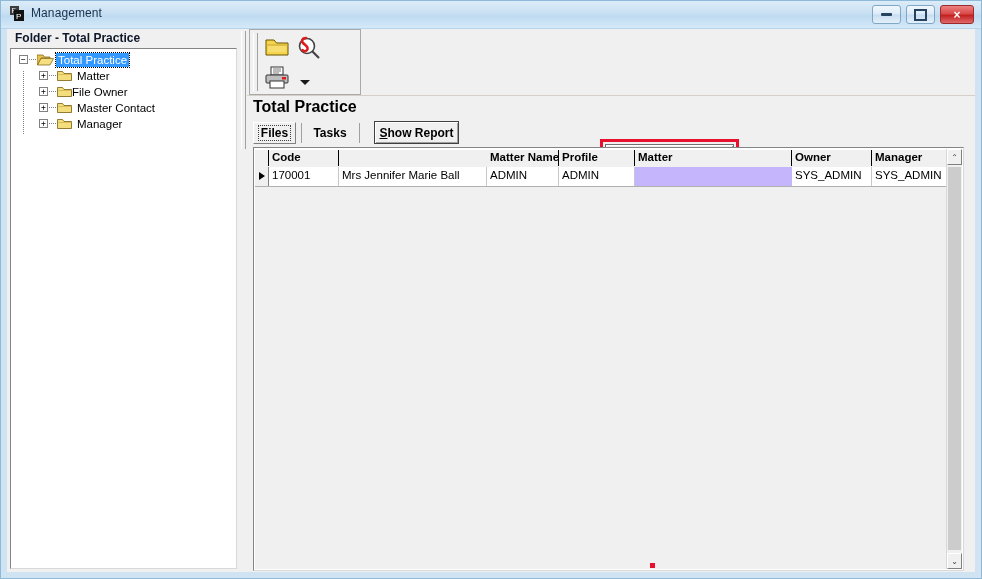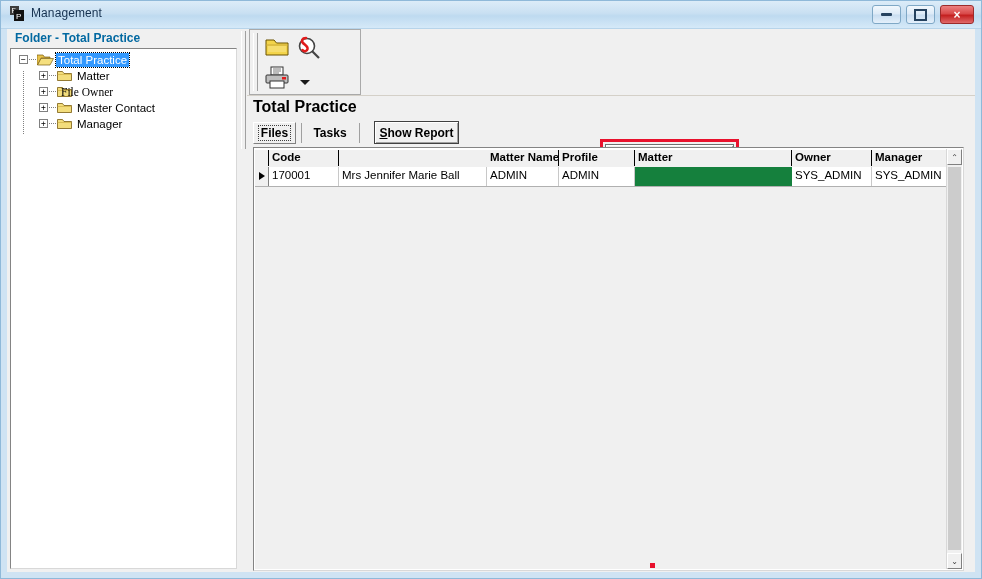--- a/index.html
+++ b/index.html
@@ -67,21 +67,21 @@
 
   
   #left-panel {
     position: absolute; left: 0px; top: 0px;
     width: 230px; height: 543px;
     background: #f0f0f0;
   }
   #tree-header {
     position: absolute; left: 2px; top: 0px;
     width: 228px; height: 18px;
-    font-size: 12px; font-weight: bold; color: #0369a1;
+    font-size: 12px; font-weight: bold; color: #0f172a;
     padding: 2px 0 0 6px; box-sizing: border-box;
     white-space: nowrap;
   }
   #tree-box {
     position: absolute; left: 3px; top: 19px;
     width: 227px; height: 521px;
     box-sizing: border-box;
     background: #ffffff;
     border: 1px solid #848484;
     border-right-color: #d8d8d8;
@@ -262,21 +262,21 @@
   #indicator-head {
     position: absolute; left: 0; top: 0;
     width: 14px; height: 16px;
     background: #f0f0f0;
     border-right: 1px solid #000000;
     box-sizing: border-box;
   }
   #grid-row {
     position: absolute; left: 0; top: 18px;
     width: 692px; height: 19px;
-    background: #15803d;
+    background: #c4b5fd;
     border-bottom: 1px solid #b0b0b0;
   }
   .dcell {
     position: absolute; top: 0; height: 19px;
     box-sizing: border-box;
     font-size: 11.5px; color: #000;
     background: #ffffff;
     border-right: 1px solid #c8c8c8;
     padding: 2px 0 0 3px;
     white-space: nowrap; overflow: hidden;
@@ -401,21 +401,21 @@
 
         <div class="tnode">
           <div class="expander" style="left:28px;">+</div>
           <div class="dotted-h" style="left:38px; width:7px;"></div>
           <div class="ficon" style="left:46px;">
             <svg width="16" height="13" viewBox="0 0 16 13">
               <path d="M0.5 2.5 L5.5 2.5 L7 4.5 L14.5 4.5 L14.5 11.5 L0.5 11.5 Z" fill="#f3dd7c" stroke="#7a5c10" stroke-width="0.8"></path>
               <path d="M0.5 5.5 L14.5 5.5" stroke="#c9a93a" stroke-width="0.6"></path>
             </svg>
           </div>
-          <div class="tlabel" style="left:48px;font-family:Liberation Serif, serif;">File Owner</div>
+          <div class="tlabel" style="left:59px;">File Owner</div>
         </div>
 
         <div class="tnode">
           <div class="expander" style="left:28px;">+</div>
           <div class="dotted-h" style="left:38px; width:7px;"></div>
           <div class="ficon" style="left:46px;">
             <svg width="16" height="13" viewBox="0 0 16 13">
               <path d="M0.5 2.5 L5.5 2.5 L7 4.5 L14.5 4.5 L14.5 11.5 L0.5 11.5 Z" fill="#f3dd7c" stroke="#7a5c10" stroke-width="0.8"></path>
               <path d="M0.5 5.5 L14.5 5.5" stroke="#c9a93a" stroke-width="0.6"></path>
             </svg>

